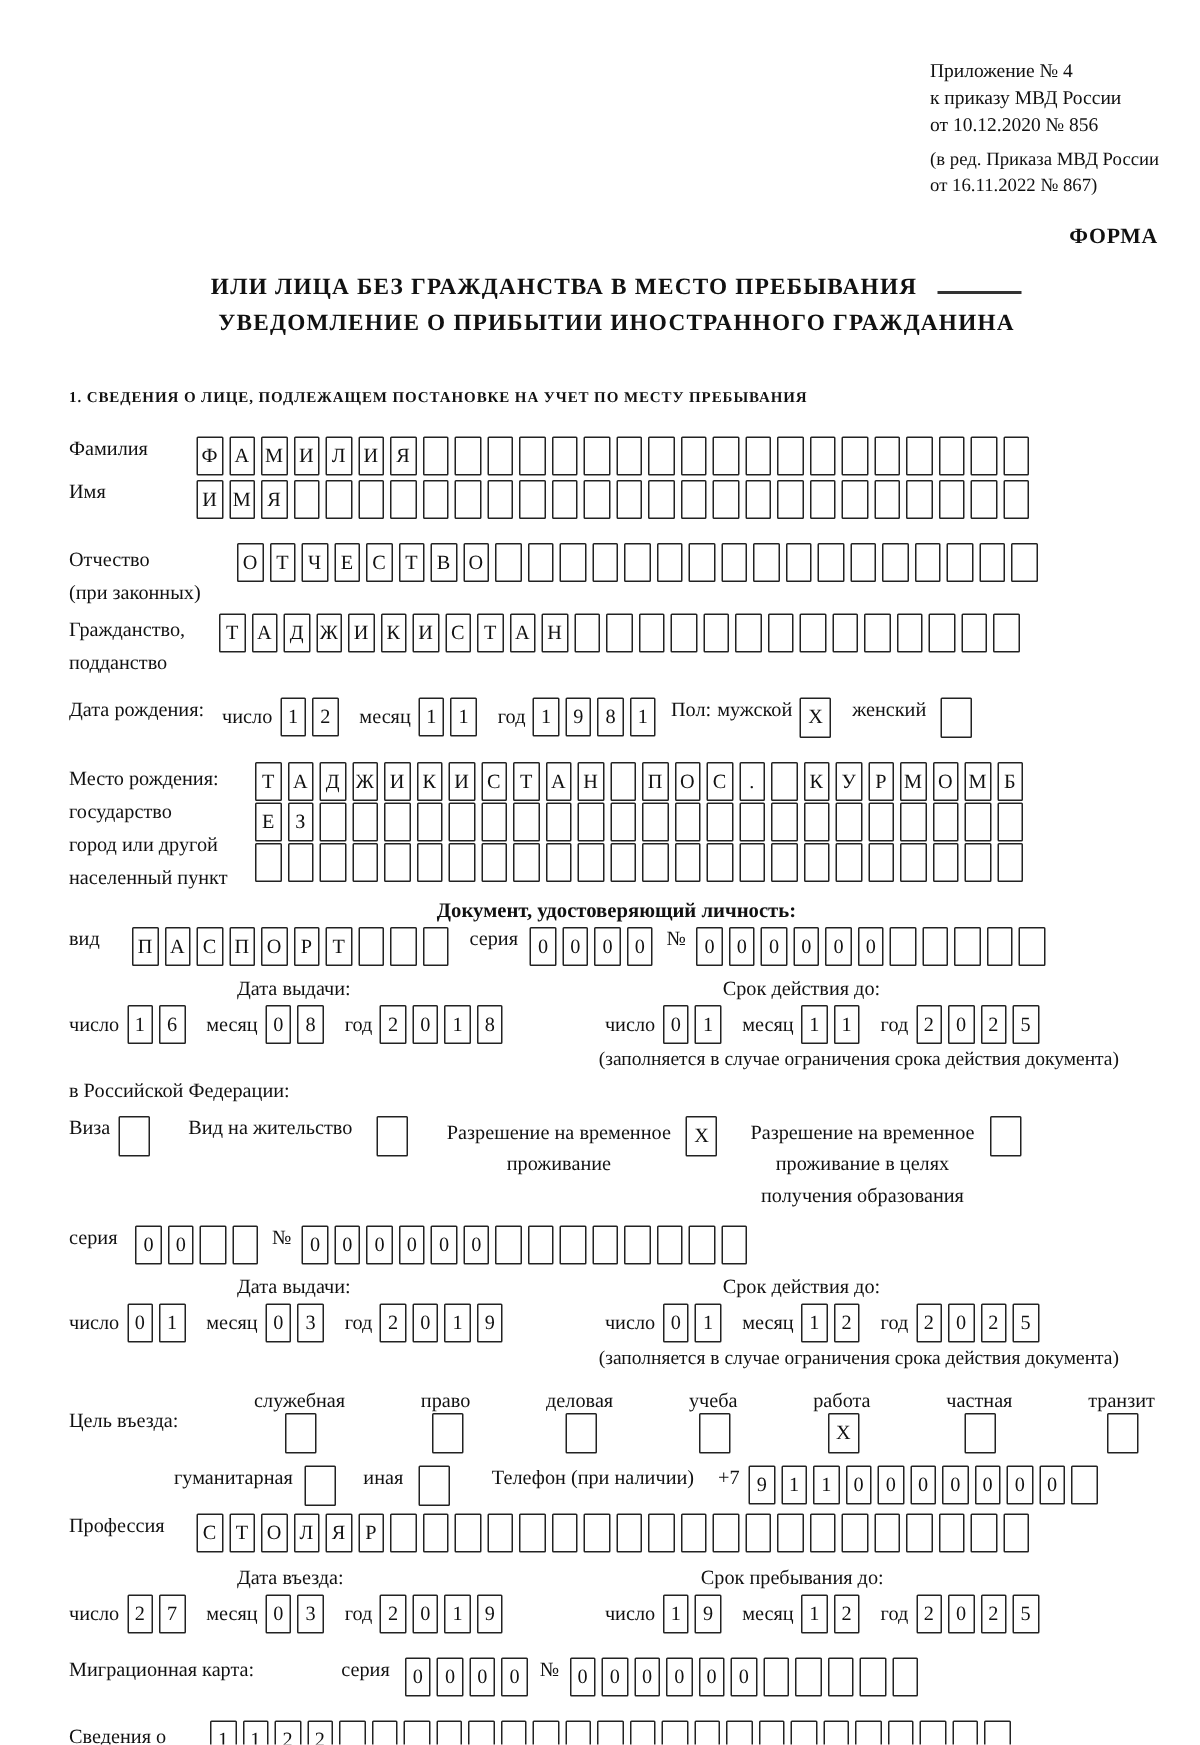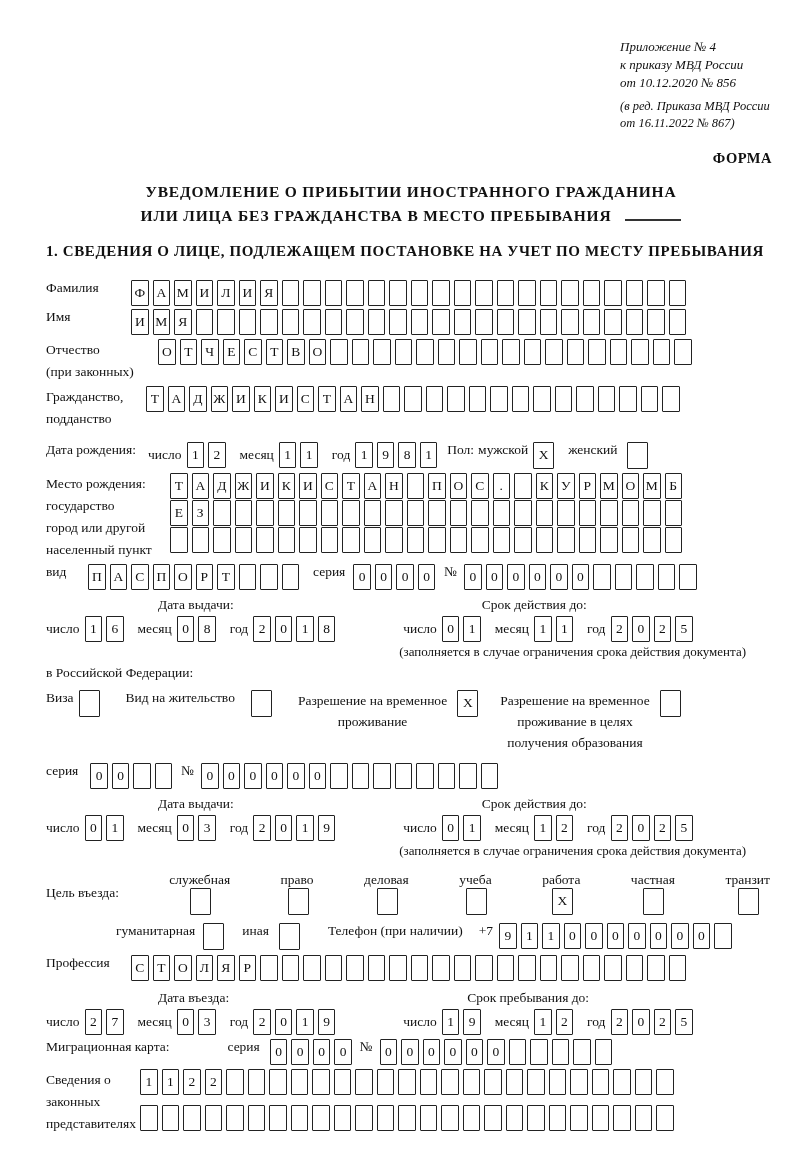--- a/index.html
+++ b/index.html
@@ -2,45 +2,45 @@
 <html><head>
 <meta charset="utf-8">
 <style>
 * { margin:0; padding:0; box-sizing:border-box; }
 html,body { background:#fff; }
 body {
   width:800px; height:1163px; position:relative; overflow:hidden;
   color:#111; font-family:"Liberation Serif","DejaVu Serif",serif; font-size:13.5px;
 }
 .page { padding:38px 24px 0 46px; width:800px; }
-.hdr { margin-left:574px; line-height:1.4; font-size:13px; white-space:nowrap;font-style:italic; }
+.hdr { margin-left:574px; line-height:1.4; font-size:13px; white-space:nowrap; }
 .hdr2 { font-size:12.5px; }
 .hdr .gapup { margin-top:5px; }
 .forma { text-align:right; font-weight:bold; font-size:14.5px; margin-top:17px; margin-right:4px; letter-spacing:.5px; }
 .title { text-align:center; font-weight:bold; font-size:15.5px; line-height:1.55; margin-top:13px; letter-spacing:.8px; }
 .blank { display:inline-block; width:56px; border-bottom:2px solid #333; height:12px; margin-left:14px; }
-.section { font-weight:bold; font-size:15px; margin-top:15px; letter-spacing:.6px; white-space:nowrap; }
+.section { font-weight:bold; font-size:10px; margin-top:32px; letter-spacing:.6px; white-space:nowrap; }
 .row { display:flex; align-items:flex-start; }
 .rowtop { display:flex; align-items:flex-start; }
 .lab { white-space:nowrap; }
 .boxes { display:inline-flex; flex-wrap:nowrap; }
 .box {
   width:17.5px; height:26px; border:1.6px solid #222; margin-right:4px;
   display:inline-flex; align-items:center; justify-content:center;
   font-size:13.5px; flex:0 0 auto; background:#fff; border-radius:1px;
 }
 .cb { width:21px; height:27px; }
 .w85 { width:85px; flex:0 0 85px; }
 .w42 { width:42px; flex:0 0 42px; }
 .w100 { width:100px; flex:0 0 100px; }
 .w112 { width:112px; flex:0 0 112px; }
 .w124 { width:124px; flex:0 0 124px; }
 .w94 { width:94px; flex:0 0 94px; }
 .lh { line-height:22px; }
-.mt3 { margin-top:3px; } .mt4 { margin-top:4px; } .mt5 { margin-top:5px; }
+.mt3 { margin-top:3px; } .mt4 { margin-top:16px; } .mt5 { margin-top:5px; }
 .mt6 { margin-top:6px; } .mt8 { margin-top:8px; } .mt12 { margin-top:12px; } .mt20 { margin-top:20px; }
 .stack > .boxes { margin-bottom:1px; }
 .dategroup { display:inline-flex; align-items:center; white-space:nowrap; }
 .dlab { margin-right:5px; margin-left:10px; }
 .dategroup .dlab:first-child { margin-left:0; }
 .gap2 { margin-left:64px; }
 .labelrow { display:flex; margin-top:7px; }
 .dl1 { margin-left:112px; }
 .dl2 { margin-left:248px; }
 .note { text-align:right; margin-right:30px; font-size:13px; margin-top:2px; }
@@ -62,22 +62,22 @@
     <div>Приложение № 4</div>
     <div>к приказу МВД России</div>
     <div>от 10.12.2020 № 856</div>
     <div class="hdr2 gapup">(в ред. Приказа МВД России</div>
     <div class="hdr2">от 16.11.2022 № 867)</div>
   </div>
 
   <div class="forma">ФОРМА</div>
 
   <div class="title">
+    <div><span>ИЛИ ЛИЦА БЕЗ ГРАЖДАНСТВА В МЕСТО ПРЕБЫВАНИЯ</span><span class="blank"></span></div>
     <div>УВЕДОМЛЕНИЕ О ПРИБЫТИИ ИНОСТРАННОГО ГРАЖДАНИНА</div>
-    <div><span>ИЛИ ЛИЦА БЕЗ ГРАЖДАНСТВА В МЕСТО ПРЕБЫВАНИЯ</span><span class="blank"></span></div>
   </div>
 
   <div class="section">1. СВЕДЕНИЯ О ЛИЦЕ, ПОДЛЕЖАЩЕМ ПОСТАНОВКЕ НА УЧЕТ ПО МЕСТУ ПРЕБЫВАНИЯ</div>
 
   <div class="row mt20">
     <span class="lab w85">Фамилия</span>
     <span class="boxes">
         <span class="box">Ф</span>
         <span class="box">А</span>
         <span class="box">М</span>
@@ -317,20 +317,21 @@
           <span class="box"></span>
           <span class="box"></span>
           <span class="box"></span>
           <span class="box"></span>
           <span class="box"></span>
           <span class="box"></span>
         </span>
     </span>
   </div>
 
+  <div class="docheader">Документ, удостоверяющий личность:</div>
 
   <div class="row mt3">
     <span class="lab w42">вид</span>
     <span class="boxes">
         <span class="box">П</span>
         <span class="box">А</span>
         <span class="box">С</span>
         <span class="box">П</span>
         <span class="box">О</span>
         <span class="box">Р</span>

